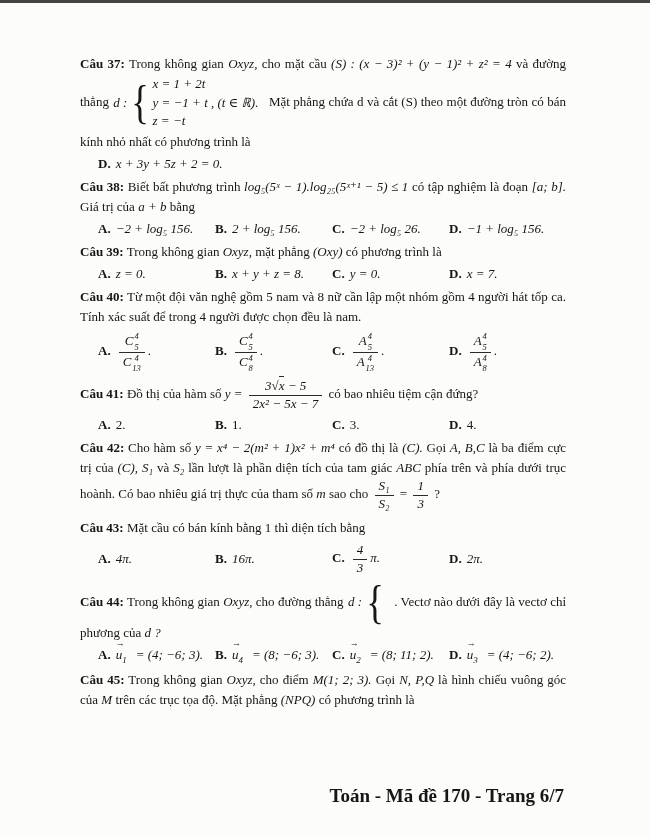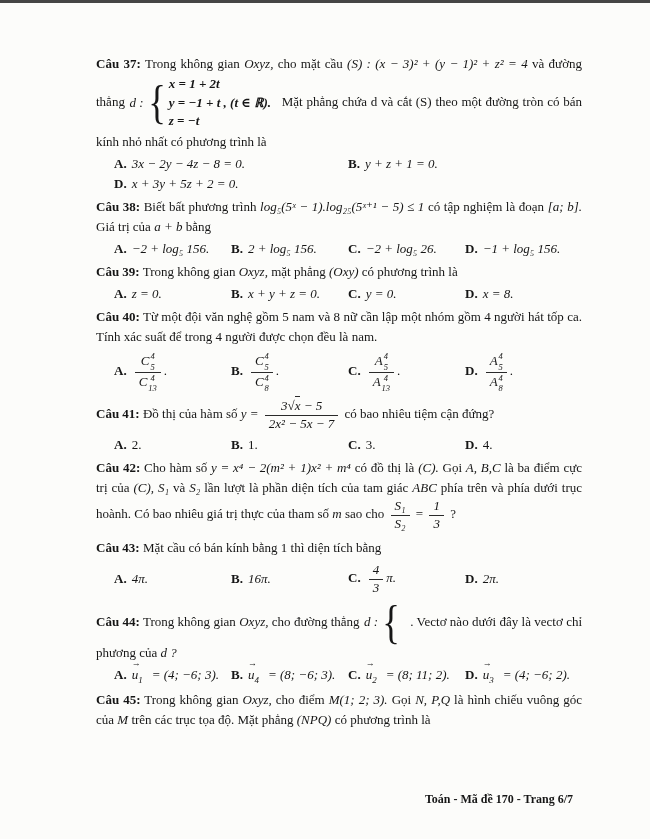--- a/index.html
+++ b/index.html
@@ -10,56 +10,56 @@
     width: 650px;
     height: 839px;
     margin: 0 auto;
     background: #fcfcfa;
     overflow: hidden;
     font-family: "Liberation Serif", "DejaVu Serif", serif;
     font-size: 13px;
     color: #161616;
   }
   .top-rule { position: absolute; top: 0; left: 0; right: 0; height: 3px; background: #454545; }
-  .content { position: absolute; left: 96px; top: 54px; width: 486px; }
+  .content { position: absolute; left: 80px; top: 54px; width: 486px; }
   .q { margin: 0 0 5px 0; }
   .stmt { margin: 0; text-align: justify; line-height: 1.55; }
   .qlab { font-weight: bold; }
   .m { font-style: italic; }
   .opts { display: flex; align-items: center; margin: 4px 0 3px 0; padding-left: 18px; }
   .opts .opt { flex: 1 1 0; min-width: 0; white-space: nowrap; }
   .opt .k { font-weight: bold; margin-right: 5px; }
   
   .sys { display: inline-flex; align-items: center; vertical-align: middle; margin: 1px 7px 1px 1px; }
   .sys .lab { font-style: italic; margin-right: 2px; }
   .sys .brace {
     display: inline-block; font-size: 46px; line-height: 0.85;
     font-weight: 400; transform: scaleX(0.8); margin-right: 1px; font-style: normal;
   }
-  .sys .lines { display: inline-flex; flex-direction: column; line-height: 1.42; font-style: italic; text-align: left; font-weight: bold; }
+  .sys .lines { display: inline-flex; flex-direction: column; line-height: 1.42; font-style: italic; text-align: left; }
   
   .frac {
     display: inline-flex; flex-direction: column; align-items: center;
     vertical-align: middle; margin: 0 3px; line-height: 1.3; text-align: center;
   }
   .frac .num, .frac .den { padding: 0 4px; font-style: italic; }
   .frac .den { border-top: 1px solid #2a2a2a; }
   
   .comb { display: inline-flex; align-items: center; font-style: italic; }
   .comb .scr { display: inline-flex; flex-direction: column; font-size: 8.5px; line-height: 1.2; margin-left: 1px; }
   
   .rad { border-top: 1px solid #2a2a2a; padding-top: 1px; }
   
   .vec { position: relative; display: inline-block; font-style: italic; }
   .vec .arr { position: absolute; left: 0px; top: -9px; font-size: 9px; font-style: normal; }
   sub.vs { font-size: 9px; font-style: italic; }
   .vr { font-style: italic; margin-left: 9px; }
   .footer {
-    position: absolute; right: 77px; bottom: 32px;
-    font-weight: bold; font-size: 12px;
+    position: absolute; right: 86px; bottom: 32px;
+    font-weight: bold; font-size: 19px;
   }
 </style>
 </head>
 <body>
 
 <div class="page">
   <div class="top-rule"></div>
 
   <div class="content">
 
@@ -76,24 +76,20 @@
             <span class="brace">{</span>
             <span class="lines">
               <span>x = 1 + 2t</span>
               <span>y = −1 + t , (t ∈ ℝ).</span>
               <span>z = −t</span>
             </span>
           </span>
         <span>Mặt phẳng chứa d và cắt (S) theo một đường tròn có bán kính nhỏ nhất có phương trình là</span>
       </p>
       <div class="opts">
-        <span class="opt"><span class="k">A.</span><span class="m">3x − 2y − 4z − 8 = 0.</span></span>
-        <span class="opt"><span class="k">B.</span><span class="m">y + z + 1 = 0.</span></span>
-      </div>
-      <div class="opts">
         <span class="opt"><span class="k">D.</span><span class="m">x + 3y + 5z + 2 = 0.</span></span>
       </div>
     </section>
 
     <section class="q">
       <p class="stmt">
         <span class="qlab">Câu 38:</span>
         <span>Biết bất phương trình</span>
         <span class="m">log₅(5ˣ − 1).log₂₅(5ˣ⁺¹ − 5) ≤ 1</span>
         <span>có tập nghiệm là đoạn</span>
@@ -114,23 +110,23 @@
       <p class="stmt">
         <span class="qlab">Câu 39:</span>
         <span>Trong không gian</span>
         <span class="m">Oxyz,</span>
         <span>mặt phẳng</span>
         <span class="m">(Oxy)</span>
         <span>có phương trình là</span>
       </p>
       <div class="opts">
         <span class="opt"><span class="k">A.</span><span class="m">z = 0.</span></span>
-        <span class="opt"><span class="k">B.</span><span class="m">x + y + z = 0.</span></span>
+        <span class="opt"><span class="k">B.</span><span class="m">x + y + z = 8.</span></span>
         <span class="opt"><span class="k">C.</span><span class="m">y = 0.</span></span>
-        <span class="opt"><span class="k">D.</span><span class="m">x = 8.</span></span>
+        <span class="opt"><span class="k">D.</span><span class="m">x = 7.</span></span>
       </div>
     </section>
 
     <section class="q">
       <p class="stmt">
         <span class="qlab">Câu 40:</span>
         <span>Từ một đội văn nghệ gồm 5 nam và 8 nữ cần lập một nhóm gồm 4 người hát tốp ca. Tính xác suất để trong 4 người được chọn đều là nam.</span>
       </p>
       <div class="opts">
         <span class="opt"><span class="k">A.</span><span class="frac">

